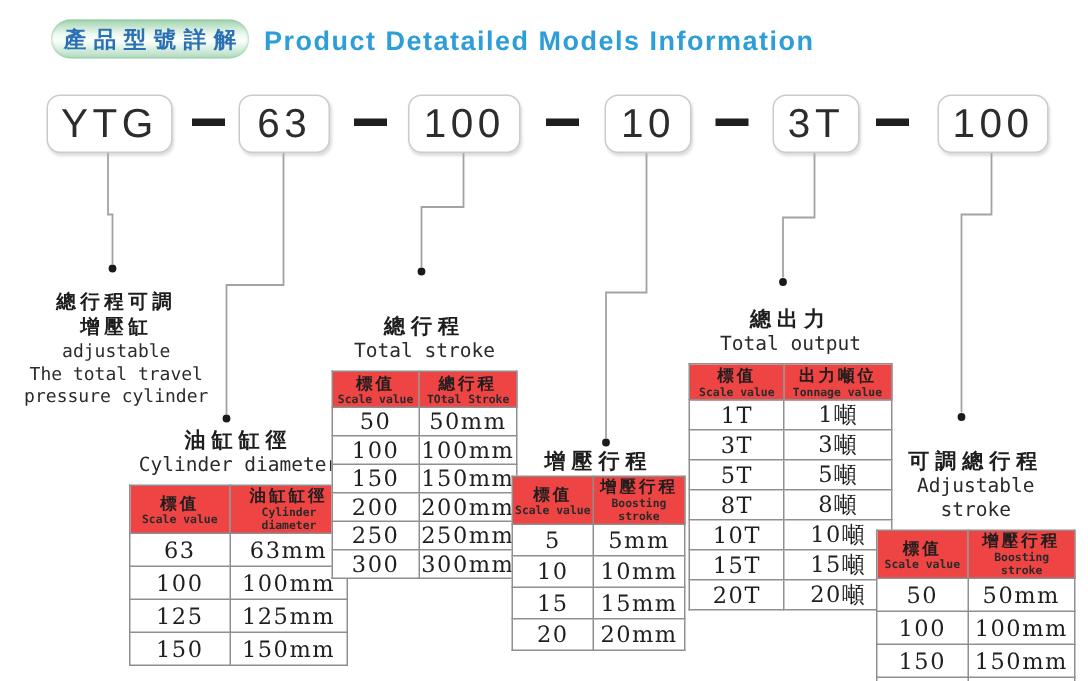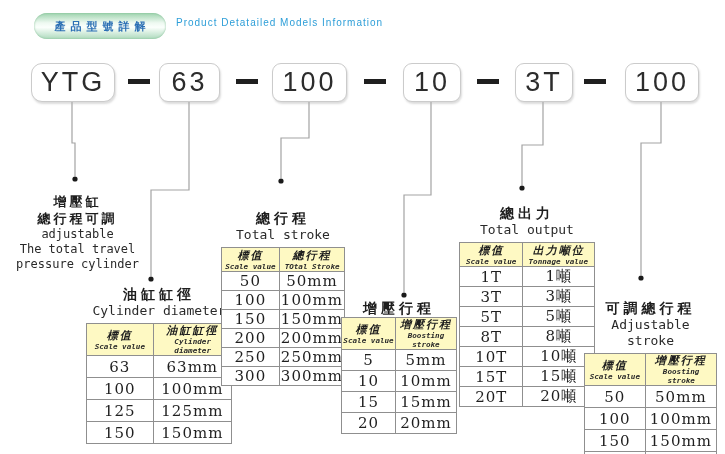--- a/index.html
+++ b/index.html
@@ -11,25 +11,25 @@
   
   .badge{
     position:absolute;left:34px;top:13px;width:132px;height:26px;
     border-radius:13px;
     background:linear-gradient(180deg,#9ed3ae 0%,#eef9f1 38%,#fbfffc 55%,#aedabd 100%);
     box-shadow:inset 0 0 2px #7dbb90;
     display:flex;align-items:center;justify-content:center;
   }
   .badge span{
     font-family:"DejaVu Serif",serif;font-weight:bold;
-    font-size:11px;letter-spacing:5px;color:#2b6fb4;padding-left:5px;
+    font-size:15px;letter-spacing:5px;color:#2b6fb4;padding-left:5px;
   }
   .head-title{
     position:absolute;left:176px;top:17px;
-    font-size:10px;font-weight:normal;letter-spacing:1px;color:#2d9ed8;
+    font-size:18px;font-weight:bold;letter-spacing:1px;color:#2d9ed8;
     font-family:"Liberation Sans",sans-serif;
   }
   
   .mbox{
     position:absolute;top:63px;height:37px;
     border:1.5px solid #cbcbcb;border-radius:9px;background:#fff;
     box-shadow:1px 2px 2px rgba(180,180,180,.45);
     display:flex;align-items:center;justify-content:center;
     font-size:27px;letter-spacing:3px;color:#2c2c2c;
     font-family:"Liberation Sans",sans-serif;
@@ -59,21 +59,21 @@
   }
   
   table.spec{
     border-collapse:collapse;table-layout:fixed;width:100%;
     background:#fff;
   }
   table.spec th,table.spec td{
     border:1px solid #8f8f8f;padding:0;text-align:center;vertical-align:middle;
   }
   table.spec th{
-    background:#fef9c3;height:23px;font-style:italic;
+    background:#ef4444;height:23px;
   }
   .h-zh{
     display:block;font-family:"DejaVu Serif",serif;font-weight:bold;
     font-size:11px;letter-spacing:2px;color:#1e1e1e;line-height:12px;margin-top:1px;
   }
   .h-en{
     display:block;font-family:"DejaVu Sans Mono",monospace;
     font-size:8px;color:#2a2a2a;line-height:9px;transform:scale(.95);
   }
   table.spec td{
@@ -103,35 +103,35 @@
       <circle cx="522" cy="188" r="2.6"></circle>
       <circle cx="641" cy="278" r="2.6"></circle>
     </g>
   </svg>
 
   <div class="badge">
     <span>產品型號詳解</span>
   </div>
   <div class="head-title">Product Detatailed Models Information</div>
 
-  <div class="mbox" style="left:31px;width:82px;border-radius:11px;">YTG</div>
+  <div class="mbox" style="left:31px;width:82px;">YTG</div>
   <div class="dash" style="left:128px;"></div>
   <div class="mbox" style="left:159px;width:59px;">63</div>
   <div class="dash" style="left:236px;"></div>
   <div class="mbox" style="left:272px;width:73px;">100</div>
   <div class="dash" style="left:364px;"></div>
   <div class="mbox" style="left:403px;width:56px;">10</div>
   <div class="dash" style="left:477px;"></div>
   <div class="mbox" style="left:515px;width:56px;">3T</div>
   <div class="dash" style="left:584px;"></div>
   <div class="mbox" style="left:625px;width:72px;">100</div>
 
   <div class="block" style="left:5px;top:193px;width:145px;">
+    <div class="zh-line">總行程可調</div>
     <div class="zh-line">增壓缸</div>
-    <div class="zh-line">總行程可調</div>
     <div class="en-line">adjustable</div>
     <div class="en-line">The total travel</div>
     <div class="en-line">pressure cylinder</div>
   </div>
 
   <div class="block" style="left:86px;top:286px;width:146px;--rh:21px;">
     <div class="t-zh">油缸缸徑</div>
     <div class="t-en">Cylinder diameter</div>
     <table class="spec">
       <colgroup>

